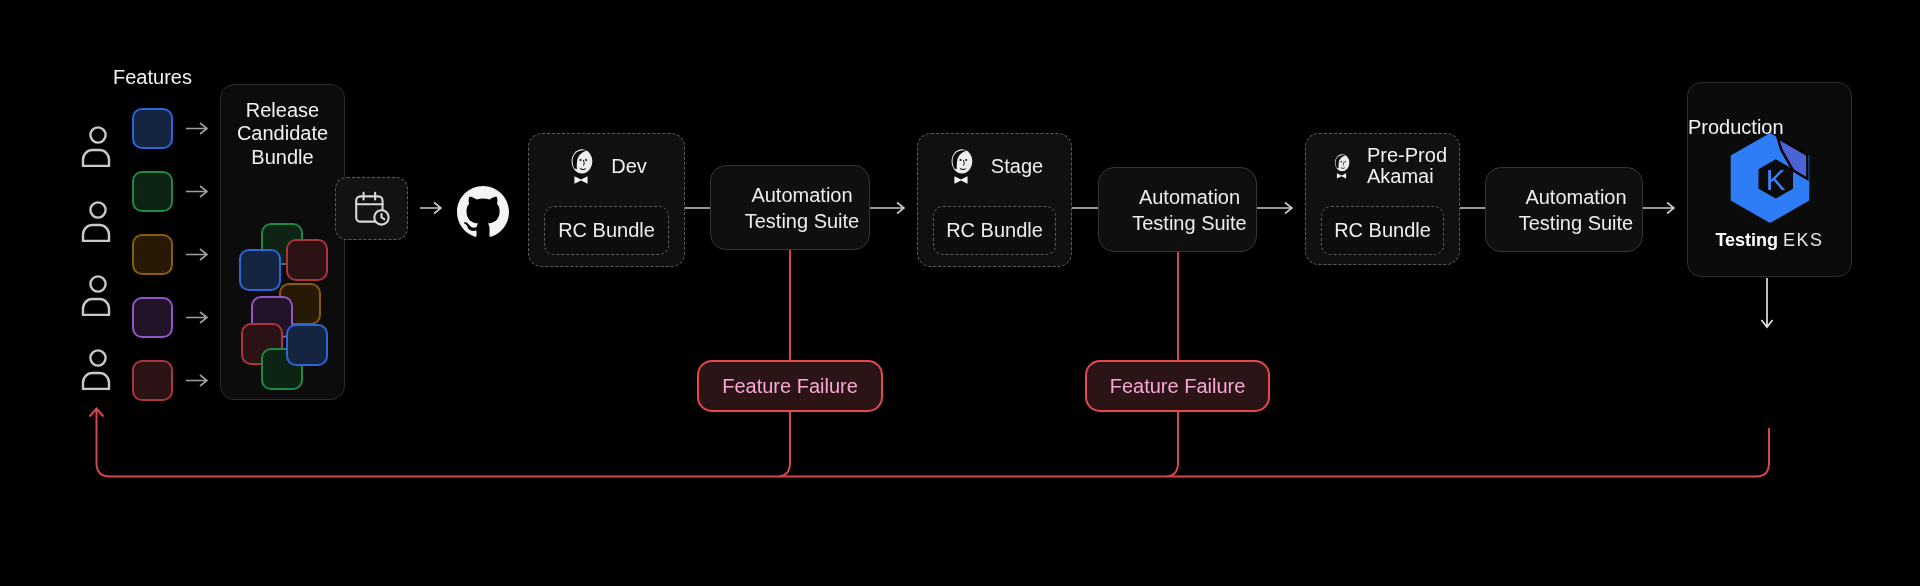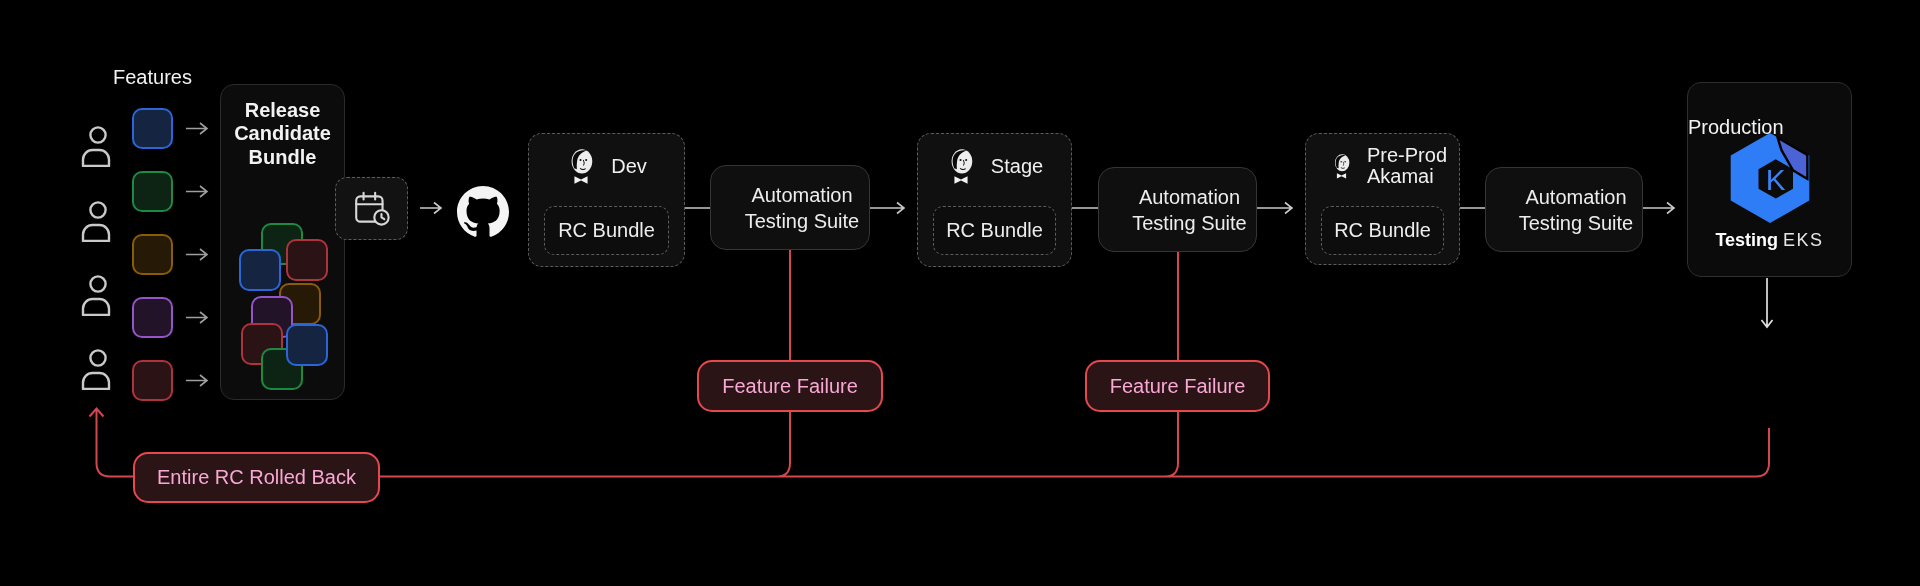--- a/index.html
+++ b/index.html
@@ -83,21 +83,21 @@
         <path d="M4,41 v-6.5 a9.5,9.5 0 0 1 9.5,-9.5 h7 a9.5,9.5 0 0 1 9.5,9.5 V41 Z"></path>
       </svg>
   </div>
 
   <div class="node feat-sq" style="left: 132px; top: 108px; border-color: rgb(43, 102, 217); background-color: rgb(21, 36, 64);"></div>
   <div class="node feat-sq" style="left: 132px; top: 171px; border-color: rgb(29, 138, 67); background-color: rgb(13, 36, 20);"></div>
   <div class="node feat-sq" style="left: 132px; top: 234px; border-color: rgb(138, 92, 7); background-color: rgb(38, 26, 6);"></div>
   <div class="node feat-sq" style="left: 132px; top: 297px; border-color: rgb(148, 85, 200); background-color: rgb(34, 19, 40);"></div>
   <div class="node feat-sq" style="left: 132px; top: 360px; border-color: rgb(173, 52, 60); background-color: rgb(42, 18, 21);"></div>
 
-  <div class="node panel" style="left:220px;top:84px;width:125px;height:316px;font-weight:bold;">
+  <div class="node panel" style="left:220px;top:84px;width:125px;height:316px;">
     <div class="rc-title">Release Candidate Bundle</div>
     <div class="cluster-sq" style="left: 40px; top: 138px; border-color: rgb(29, 138, 67); background-color: rgb(13, 36, 20);"></div>
     <div class="cluster-sq" style="left: 65px; top: 154px; border-color: rgb(173, 52, 60); background-color: rgb(42, 18, 21);"></div>
     <div class="cluster-sq" style="left: 18px; top: 164px; border-color: rgb(43, 102, 217); background-color: rgb(21, 36, 64);"></div>
     <div class="cluster-sq" style="left: 58px; top: 198px; border-color: rgb(138, 92, 7); background-color: rgb(38, 26, 6);"></div>
     <div class="cluster-sq" style="left: 30px; top: 211px; border-color: rgb(148, 85, 200); background-color: rgb(34, 19, 40);"></div>
     <div class="cluster-sq" style="left: 20px; top: 238px; border-color: rgb(173, 52, 60); background-color: rgb(42, 18, 21);"></div>
     <div class="cluster-sq" style="left: 40px; top: 263px; border-color: rgb(29, 138, 67); background-color: rgb(13, 36, 20);"></div>
     <div class="cluster-sq" style="left: 65px; top: 239px; border-color: rgb(43, 102, 217); background-color: rgb(21, 36, 64);"></div>
   </div>
@@ -183,15 +183,14 @@
         <text x="50" y="60" font-size="31" fill="#3d82f6" text-anchor="middle" font-family="Liberation Sans, sans-serif">K</text>
       </svg>
     </div>
     <div class="brand">
       <span class="amz">Testing</span><span class="eks">EKS</span>
     </div>
   </div>
 
   <div class="node fail" style="left:697px;top:360px;width:186px;height:52px;">Feature Failure</div>
   <div class="node fail" style="left:1085px;top:360px;width:185px;height:52px;">Feature Failure</div>
-  <div class="node fail" style="left:133px;top:452px;width:247px;height:51px;">Entire RC Rolled Back</div>
 
 </div>
 
 </body></html>

